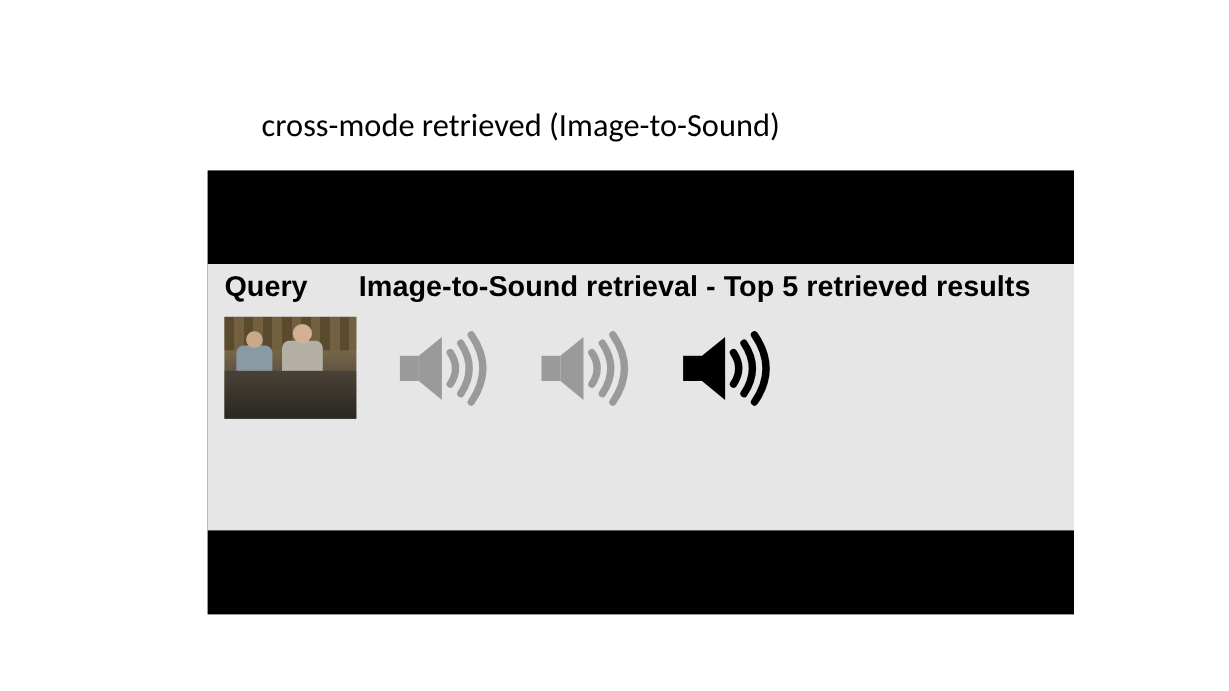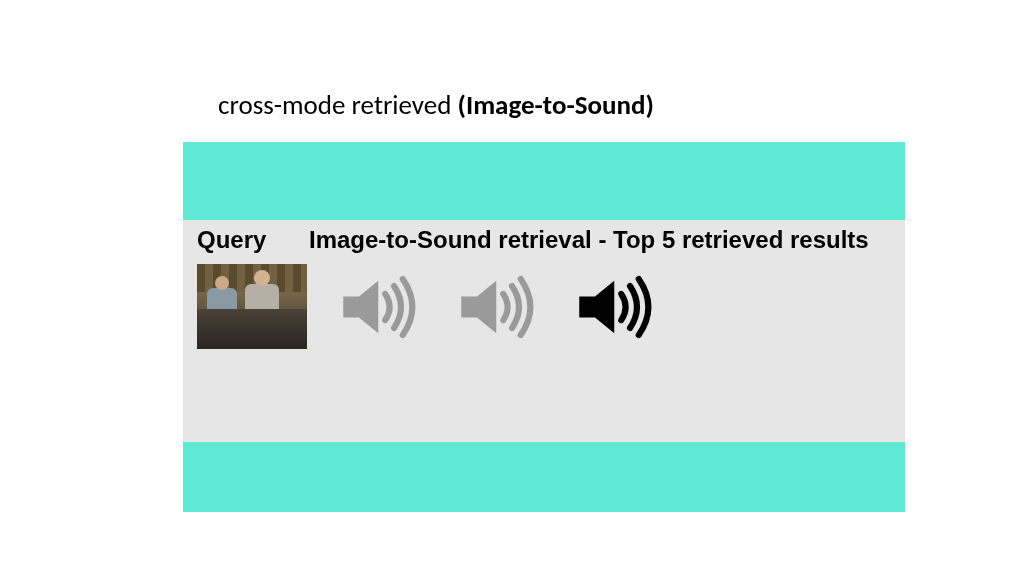--- a/index.html
+++ b/index.html
@@ -10,28 +10,28 @@
       font-family: Calibri, Arial, sans-serif;
       position: relative;
     }
     .slide-title {
       position: absolute;
       top: 88px;
       left: 218px;
       font-size: 27px;
       color: #000;
     }
-    .slide-title .bold { font-weight: 700; }
+    .slide-title .bold { font-weight: 400; }
     .video-frame {
       position: absolute;
       top: 142px;
-      left: 183px;
+      left: 173px;
       width: 722px;
       height: 370px;
-      background: #5eead4;
+      background: #000000;
     }
     .content-band {
       position: absolute;
       top: 78px;
       left: 0;
       width: 722px;
       height: 222px;
       background: #e6e6e6;
     }
     .headers {

